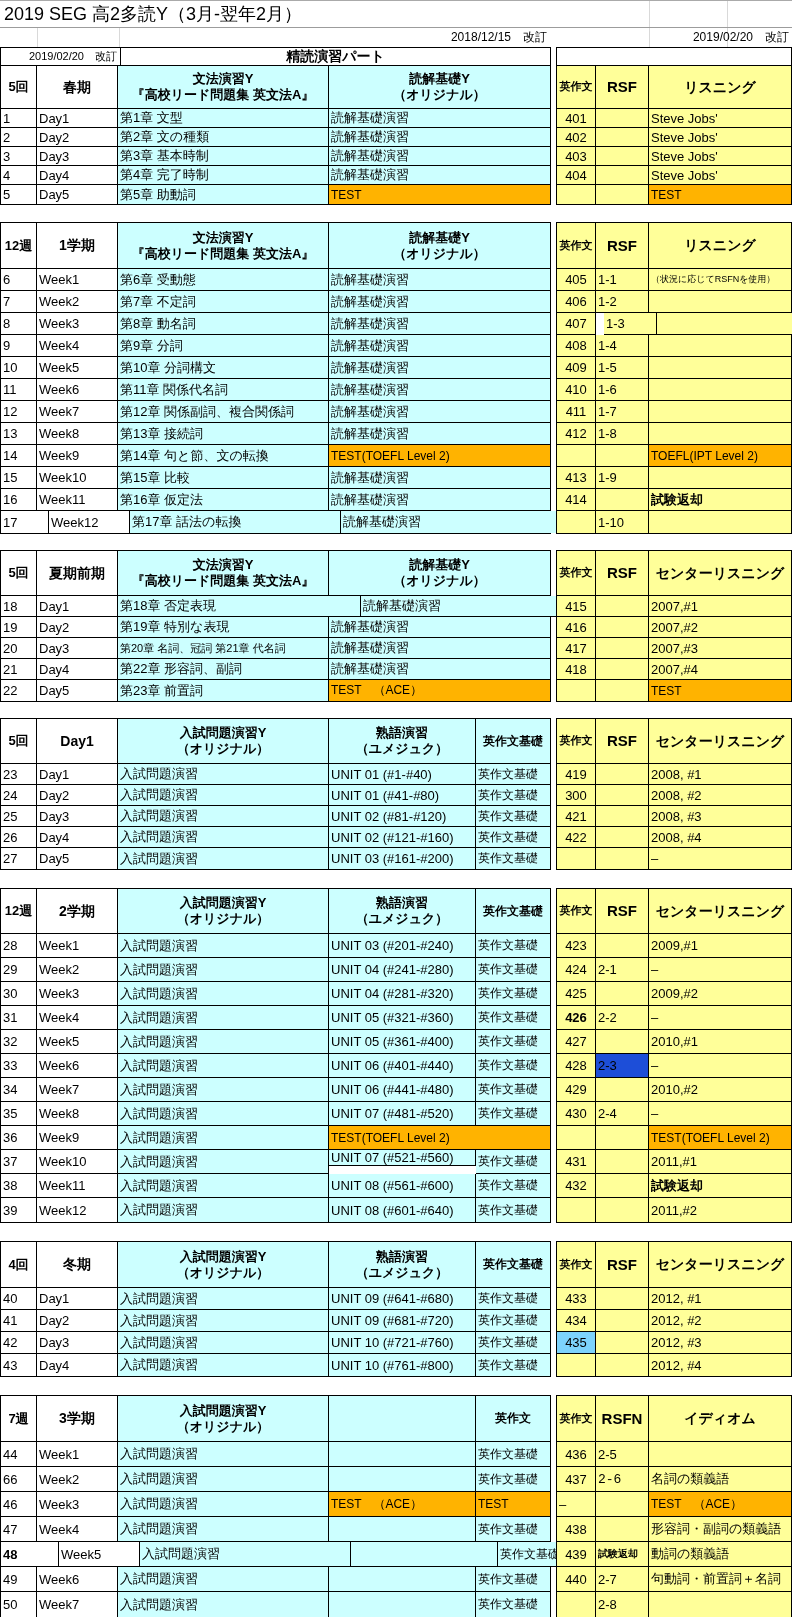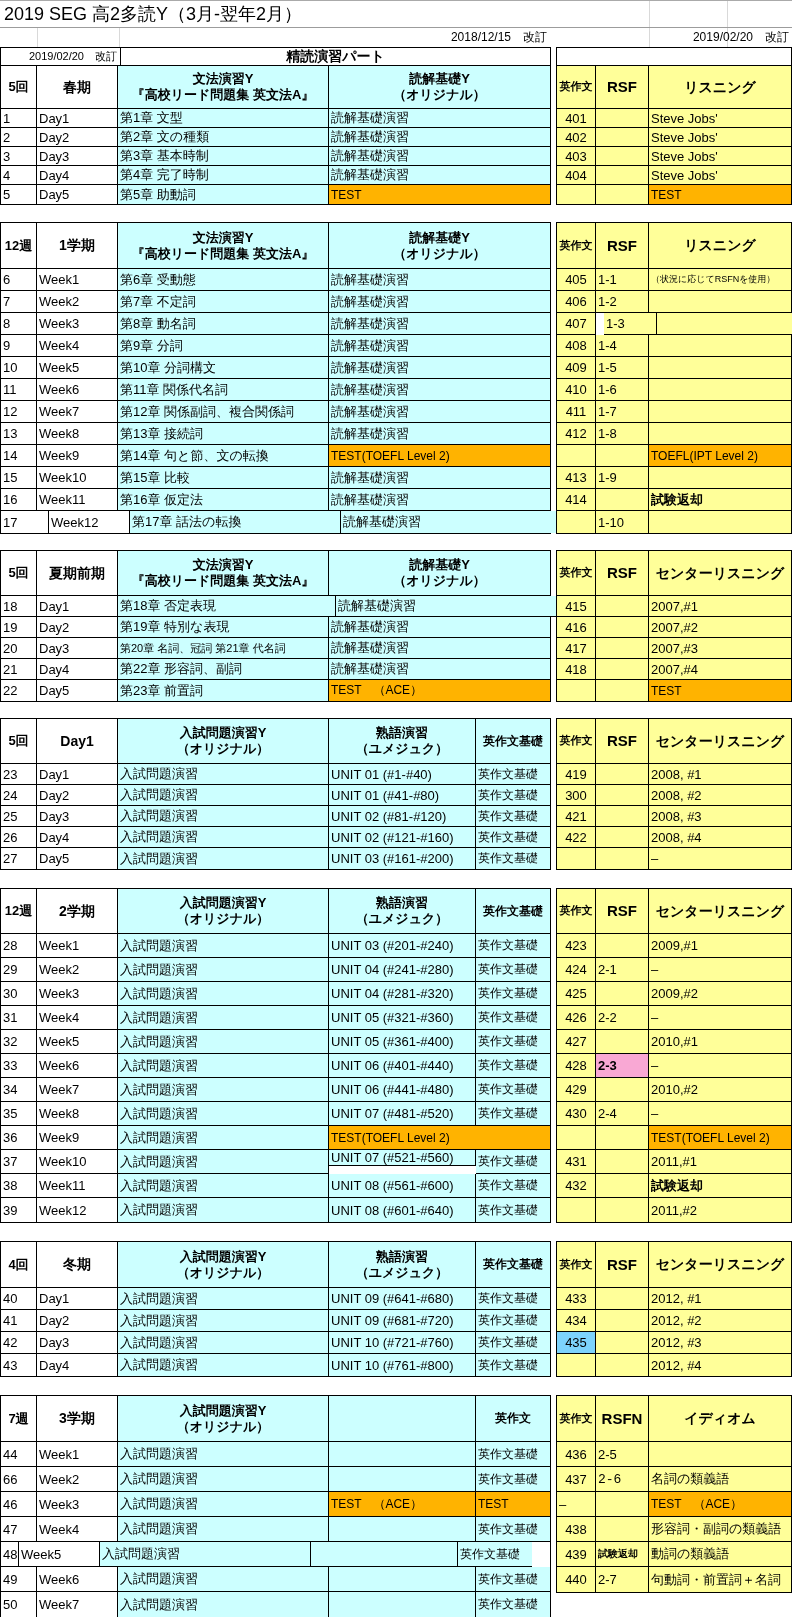--- a/index.html
+++ b/index.html
@@ -304,21 +304,21 @@
               <div>『高校リード問題集 英文法A』</div>
             </div>
             <div class="c hd" style="width: 221px; height: 45px; background: rgb(204, 255, 255);">
               <div>読解基礎Y</div>
               <div>（オリジナル）</div>
             </div>
           </div>
           <div class="r">
             <div class="c dl" style="width: 36px; height: 21px;">18</div>
             <div class="c dl" style="width: 81px; height: 21px;">Day1</div>
-            <div class="c dl" style="width: 218px; height: 21px; background: rgb(204, 255, 255);">第18章 否定表現</div>
+            <div class="c dl" style="width: 243px; height: 21px; background: rgb(204, 255, 255);">第18章 否定表現</div>
             <div class="c dl" style="width: 221px; height: 21px; background: rgb(204, 255, 255);">読解基礎演習</div>
           </div>
           <div class="r">
             <div class="c dl" style="width: 36px; height: 21px;">19</div>
             <div class="c dl" style="width: 81px; height: 21px;">Day2</div>
             <div class="c dl" style="width: 211px; height: 21px; background: rgb(204, 255, 255);">第19章 特別な表現</div>
             <div class="c dl" style="width: 221px; height: 21px; background: rgb(204, 255, 255);">読解基礎演習</div>
           </div>
           <div class="r">
             <div class="c dl" style="width: 36px; height: 21px;">20</div>
@@ -570,32 +570,32 @@
             <div class="c dc" style="width: 39px; height: 24px; background: rgb(255, 255, 153);">424</div>
             <div class="c dl" style="width: 53px; height: 24px; background: rgb(255, 255, 153);">2-1</div>
             <div class="c dl" style="width: 142px; height: 24px; background: rgb(255, 255, 153);">–</div>
           </div>
           <div class="r">
             <div class="c dc" style="width: 39px; height: 24px; background: rgb(255, 255, 153);">425</div>
             <div class="c dl" style="width: 53px; height: 24px; background: rgb(255, 255, 153);"></div>
             <div class="c dl" style="width: 142px; height: 24px; background: rgb(255, 255, 153);">2009,#2</div>
           </div>
           <div class="r">
-            <div class="c dc" style="width: 39px; height: 24px; background: rgb(255, 255, 153);">426</div>
+            <div class="c dc" style="width: 39px; height: 24px; background: rgb(255, 255, 153); font-weight: bold;">426</div>
             <div class="c dl" style="width: 53px; height: 24px; background: rgb(255, 255, 153);">2-2</div>
             <div class="c dl" style="width: 142px; height: 24px; background: rgb(255, 255, 153);">–</div>
           </div>
           <div class="r">
             <div class="c dc" style="width: 39px; height: 24px; background: rgb(255, 255, 153);">427</div>
             <div class="c dl" style="width: 53px; height: 24px; background: rgb(255, 255, 153);"></div>
             <div class="c dl" style="width: 142px; height: 24px; background: rgb(255, 255, 153);">2010,#1</div>
           </div>
           <div class="r">
             <div class="c dc" style="width: 39px; height: 24px; background: rgb(255, 255, 153);">428</div>
-            <div class="c dl" style="width: 53px; height: 24px; background: #f9a8d4; font-weight: bold;">2-3</div>
+            <div class="c dl" style="width: 53px; height: 24px; background: #1d4ed8;">2-3</div>
             <div class="c dl" style="width: 142px; height: 24px; background: rgb(255, 255, 153);">–</div>
           </div>
           <div class="r">
             <div class="c dc" style="width: 39px; height: 24px; background: rgb(255, 255, 153);">429</div>
             <div class="c dl" style="width: 53px; height: 24px; background: rgb(255, 255, 153);"></div>
             <div class="c dl" style="width: 142px; height: 24px; background: rgb(255, 255, 153);">2010,#2</div>
           </div>
           <div class="r">
             <div class="c dc" style="width: 39px; height: 24px; background: rgb(255, 255, 153);">430</div>
             <div class="c dl" style="width: 53px; height: 24px; background: rgb(255, 255, 153);">2-4</div>
@@ -732,21 +732,21 @@
             <div class="c dl s12" style="width: 74px; height: 25px; background: rgb(255, 179, 0);">TEST</div>
           </div>
           <div class="r">
             <div class="c dl" style="width: 36px; height: 25px;">47</div>
             <div class="c dl" style="width: 81px; height: 25px;">Week4</div>
             <div class="c dl" style="width: 211px; height: 25px; background: rgb(204, 255, 255);">入試問題演習</div>
             <div class="c dl" style="width: 147px; height: 25px; background: rgb(204, 255, 255);"></div>
             <div class="c dl s12" style="width: 74px; height: 25px; background: rgb(204, 255, 255);">英作文基礎</div>
           </div>
           <div class="r">
-            <div class="c dl" style="width: 18px; height: 25px;">48</div>
+            <div class="c dl" style="width: 58px; height: 25px; font-weight: bold;">48</div>
             <div class="c dl" style="width: 81px; height: 25px;">Week5</div>
             <div class="c dl" style="width: 211px; height: 25px; background: rgb(204, 255, 255);">入試問題演習</div>
             <div class="c dl" style="width: 147px; height: 25px; background: rgb(204, 255, 255);"></div>
             <div class="c dl s12" style="width: 74px; height: 25px; background: rgb(204, 255, 255);">英作文基礎</div>
           </div>
           <div class="r">
             <div class="c dl" style="width: 36px; height: 25px;">49</div>
             <div class="c dl" style="width: 81px; height: 25px;">Week6</div>
             <div class="c dl" style="width: 211px; height: 25px; background: rgb(204, 255, 255);">入試問題演習</div>
             <div class="c dl" style="width: 147px; height: 25px; background: rgb(204, 255, 255);"></div>
@@ -788,18 +788,23 @@
           </div>
           <div class="r">
             <div class="c dc" style="width: 39px; height: 25px; background: rgb(255, 255, 153);">439</div>
             <div class="c dl s10 b" style="width: 53px; height: 25px; background: rgb(255, 255, 153);">試験返却</div>
             <div class="c dl" style="width: 142px; height: 25px; background: rgb(255, 255, 153);">動詞の類義語</div>
           </div>
           <div class="r">
             <div class="c dc" style="width: 39px; height: 25px; background: rgb(255, 255, 153);">440</div>
             <div class="c dl" style="width: 53px; height: 25px; background: rgb(255, 255, 153);">2-7</div>
             <div class="c dl" style="width: 142px; height: 25px; background: rgb(255, 255, 153);">句動詞・前置詞＋名詞</div>
+          </div>
+          <div class="r">
+            <div class="c dc" style="width: 39px; height: 25px; background: rgb(255, 255, 153);"></div>
+            <div class="c dl" style="width: 53px; height: 25px; background: rgb(255, 255, 153);">2-8</div>
+            <div class="c dl" style="width: 142px; height: 25px; background: rgb(255, 255, 153);"></div>
           </div>
         </div>
       </div>
     </div>
 
 </div>
 
 </body></html>

